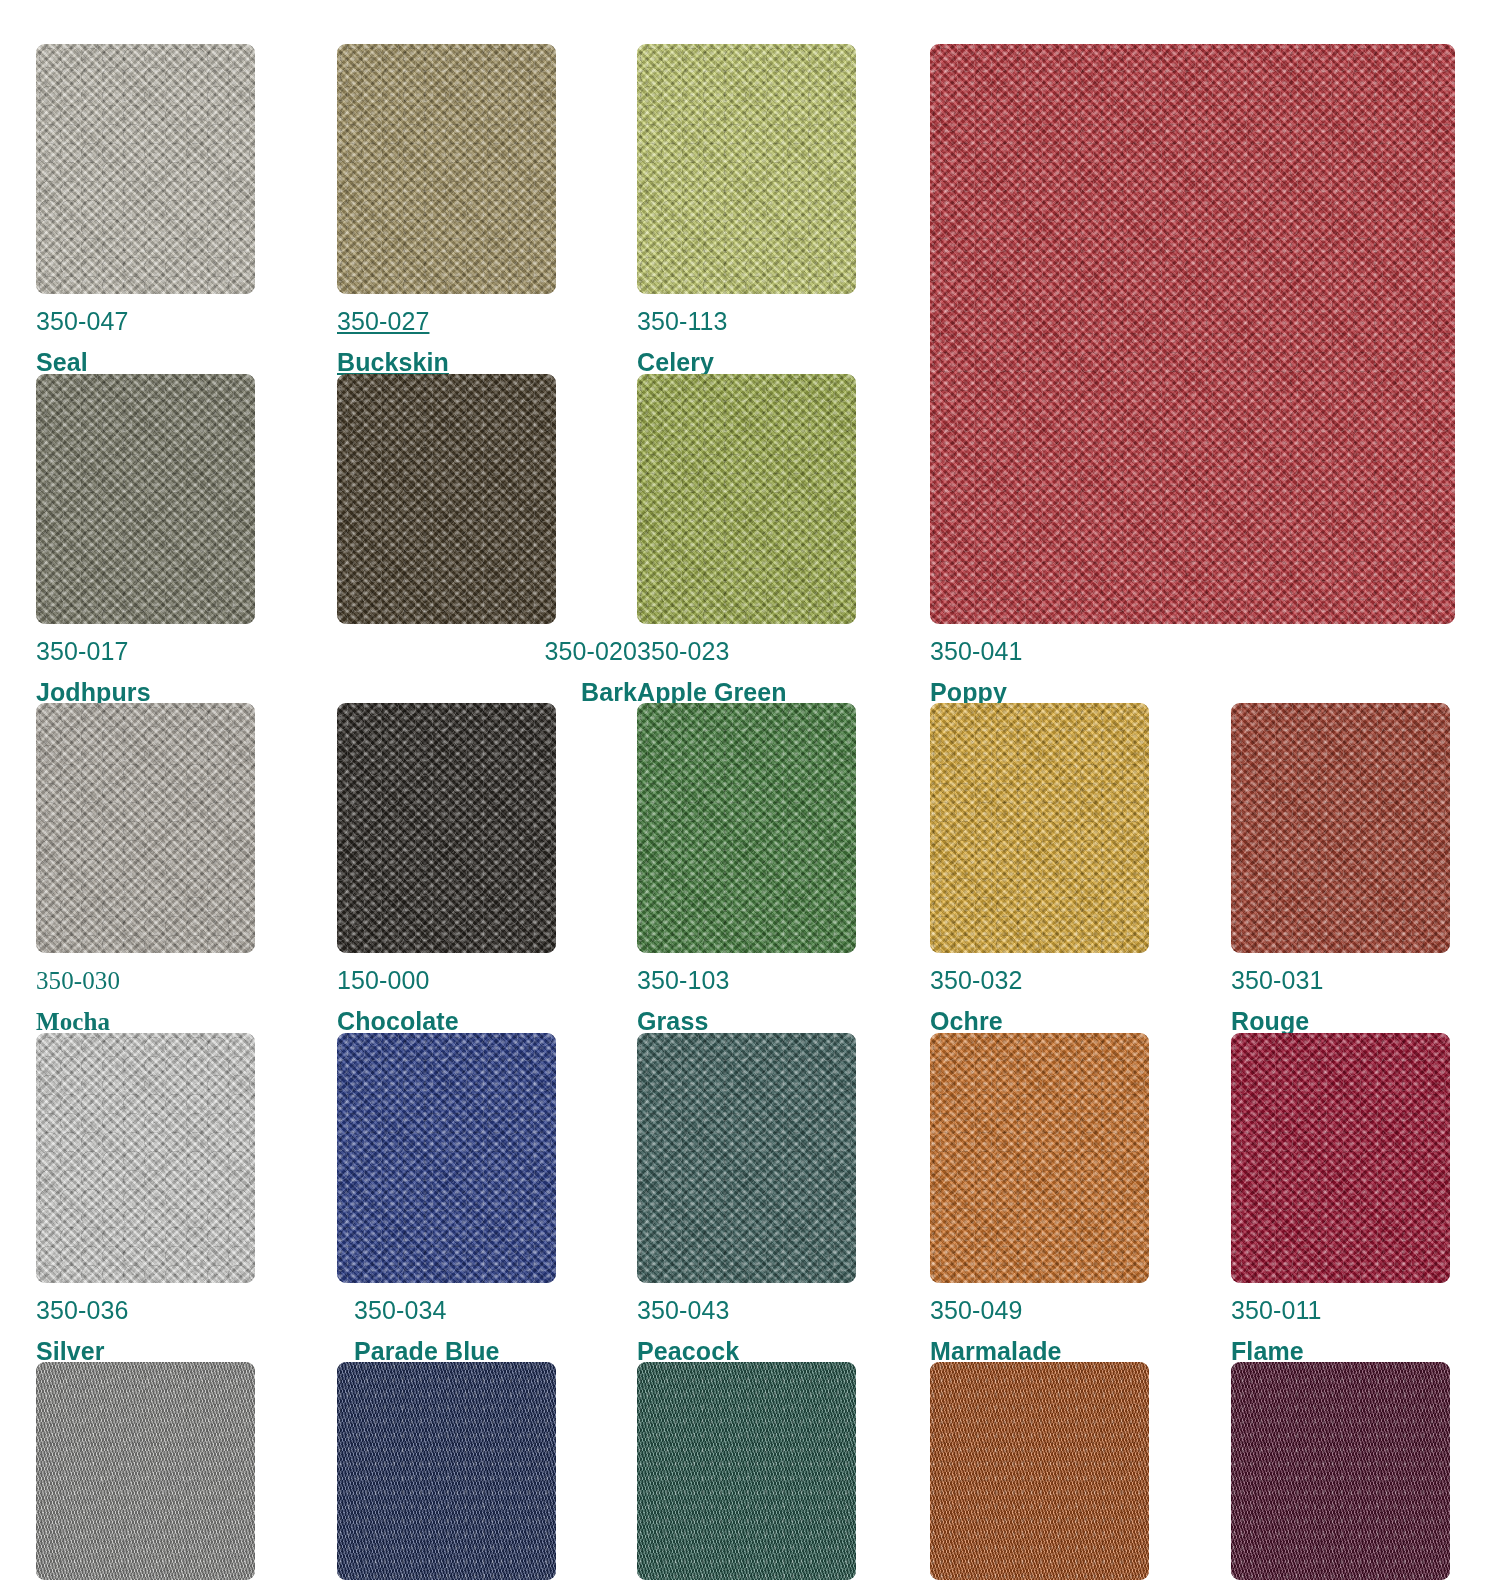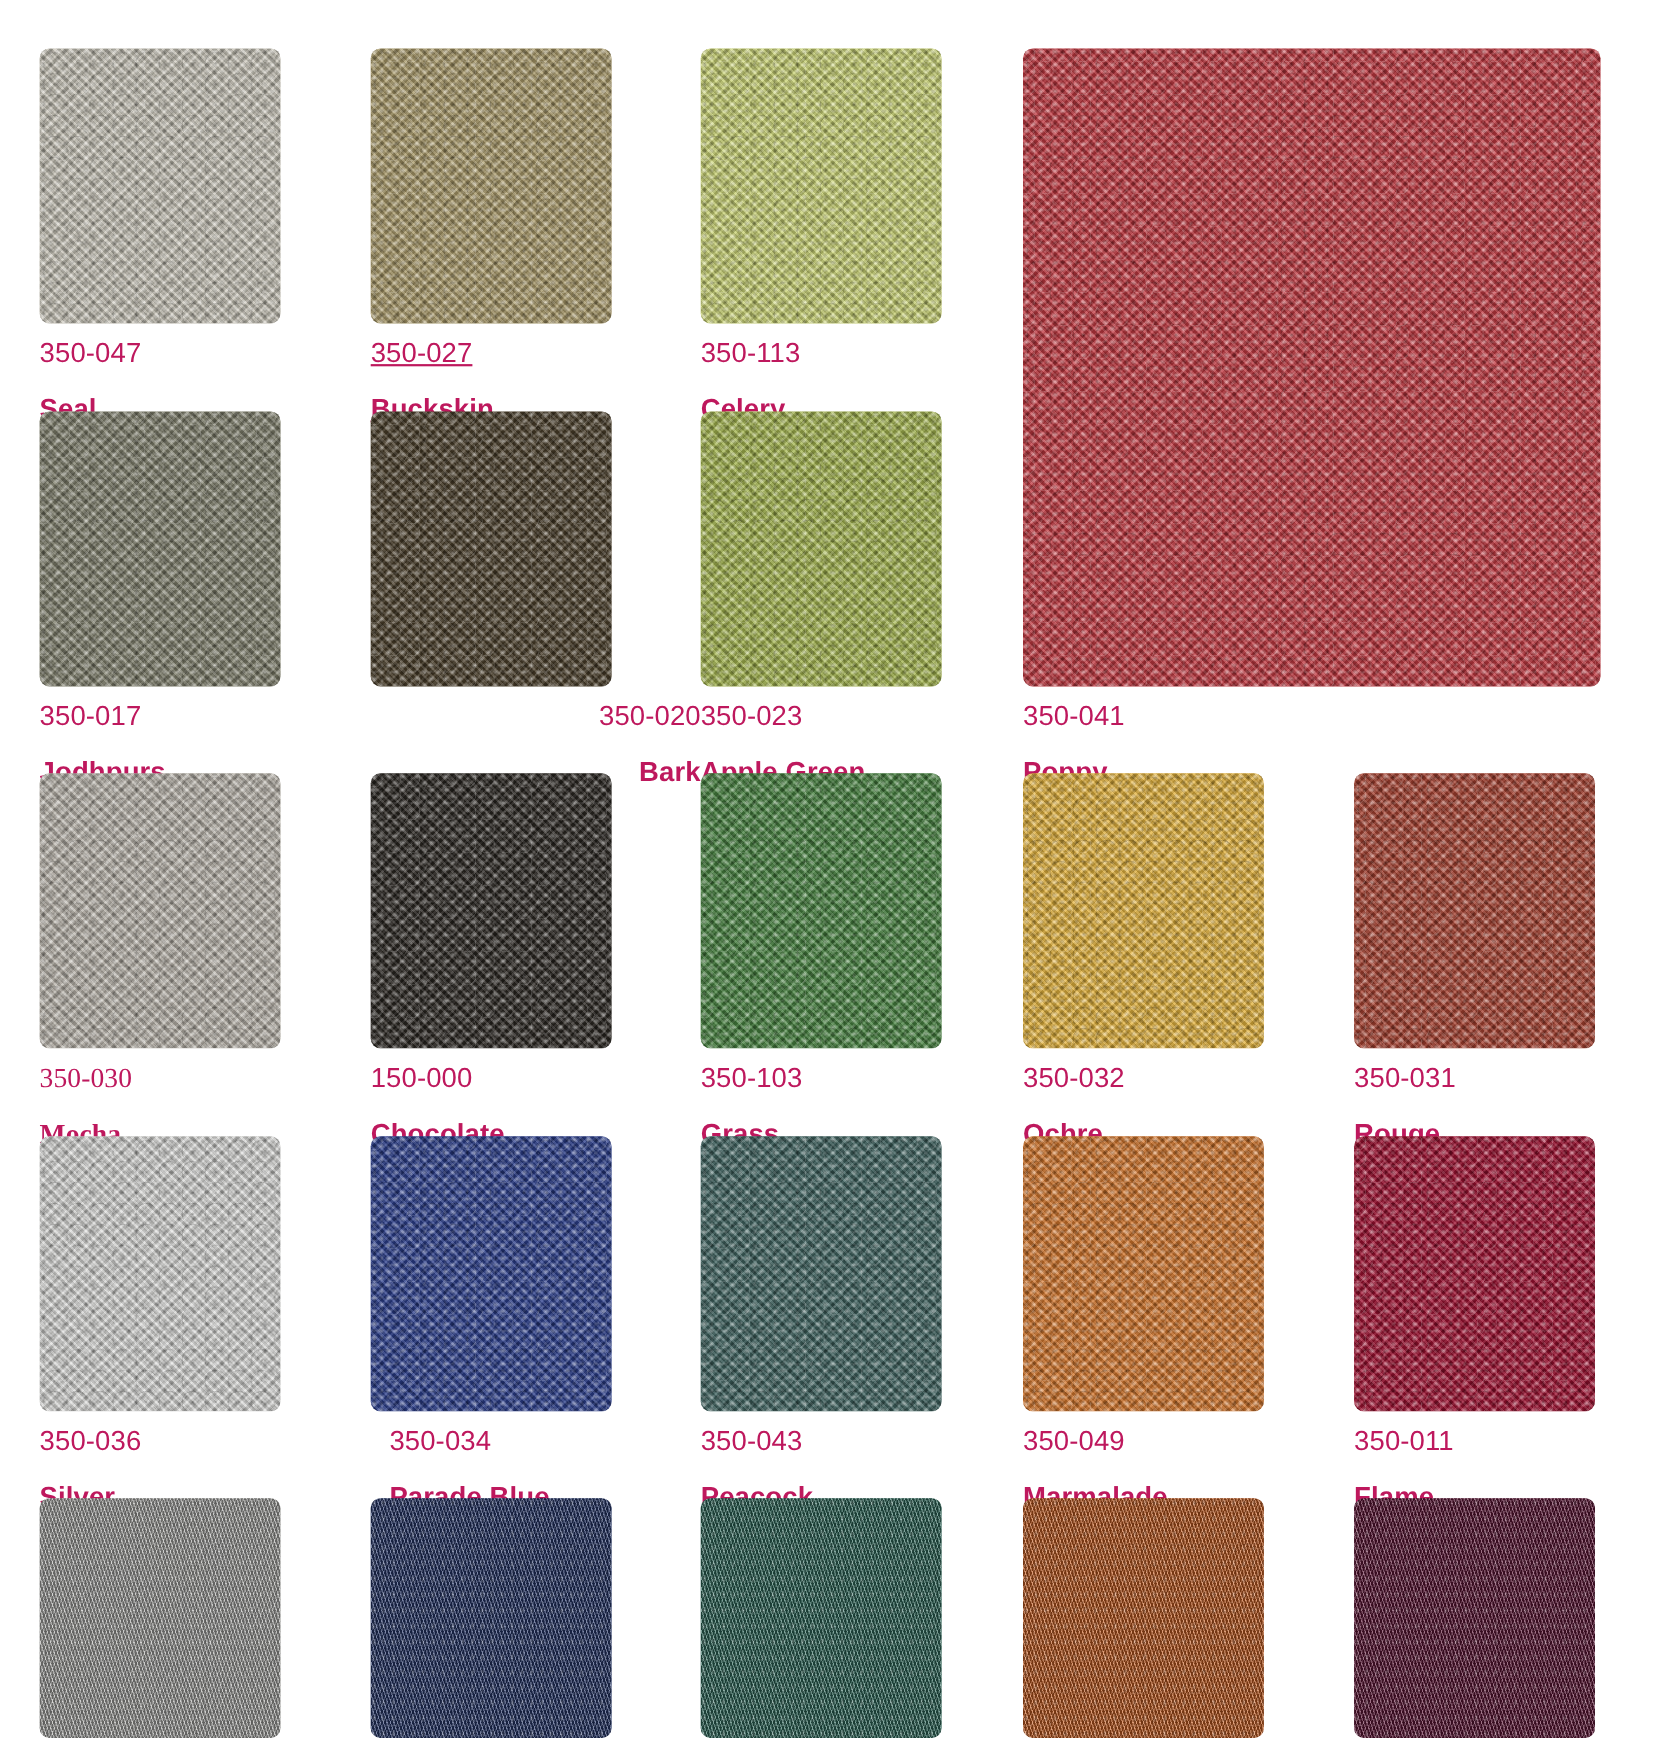--- a/index.html
+++ b/index.html
@@ -70,36 +70,36 @@
       radial-gradient(ellipse 3px 6px at 30% 30%, rgba(255,255,255,0.30) 0%, rgba(255,255,255,0) 70%);
     background-size: auto, auto, 9px 14px;
   }
   .swatch.fine .grain { opacity: .5; }
 
   
   .caption {
     position: absolute;
     left: 0;
     width: 300px;
-    color: #be185d;
+    color: #0f766e;
   }
   .code {
     font-size: 25px;
     font-weight: 400;
     line-height: 31px;
     letter-spacing: .1px;
     white-space: nowrap;
   }
   .name {
     font-size: 25px;
     font-weight: 700;
     line-height: 31px;
     letter-spacing: .1px;
     white-space: nowrap;
-    margin-top: 20px;
+    margin-top: 10px;
   }
 </style>
 </head>
 <body>
 
 <div id="sheet">
     <div class="cell" style="left: 36px; top: 44px; width: 219px; height: 250px;">
       <div class="swatch" style="background-color: rgb(198, 194, 182);">
         <div class="weave"></div>
         <div class="grain"></div>

